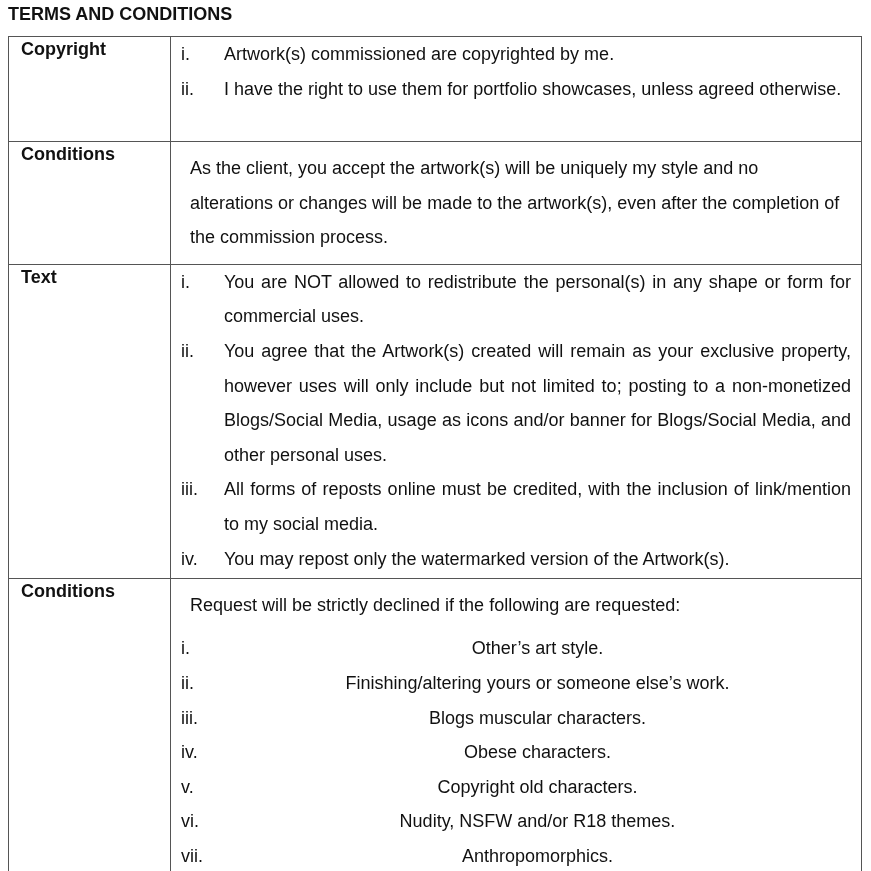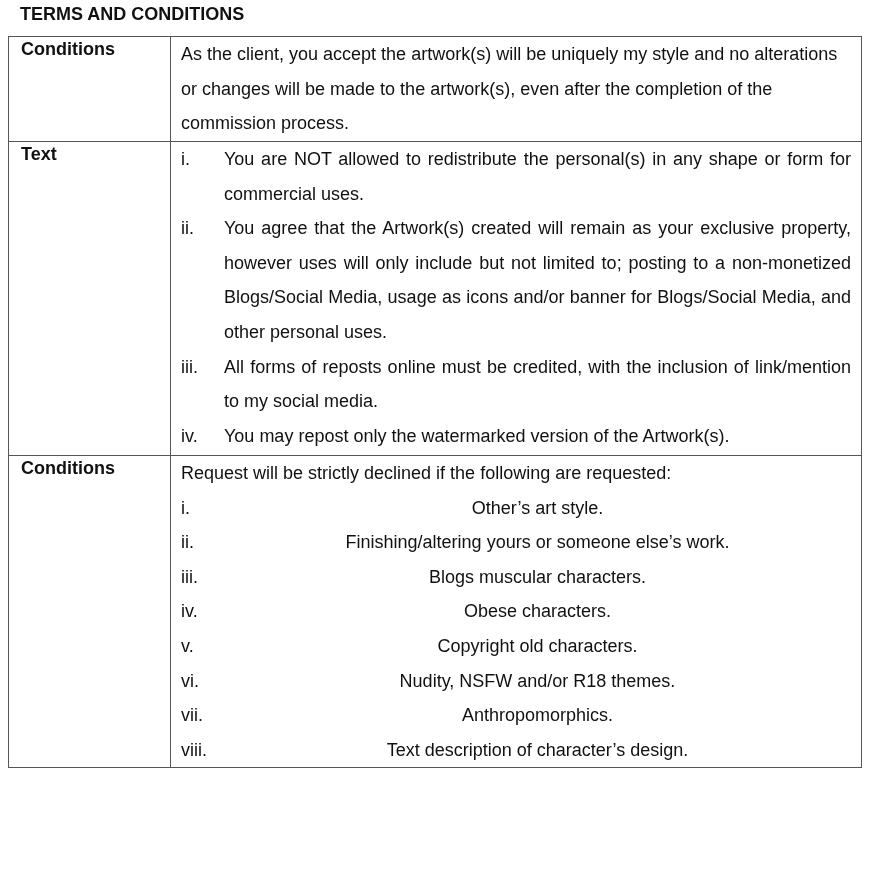--- a/index.html
+++ b/index.html
@@ -1,39 +1,52 @@
 <!DOCTYPE html>
 <html><head>
 <meta charset="utf-8">
 <style>
   html, body { margin: 0; padding: 0; background: #ffffff; }
   body { width: 871px; height: 871px; position: relative; overflow: hidden;
          font-family: "Liberation Sans", sans-serif; color: #111111; }
-  .title { position: absolute; left: 20px; top: 4px; font-size: 18px; font-weight: bold; letter-spacing: 0px; }
+  .title { position: absolute; left: 8px; top: 4px; font-size: 18px; font-weight: bold; letter-spacing: 0px; }
   table.tc { position: absolute; left: 8px; top: 36px; width: 854px; border-collapse: collapse; }
   table.tc td { border: 1.5px solid #555555; vertical-align: top; padding: 0; }
   td.label { width: 162px; font-weight: bold; font-size: 18px; padding: 2px 0 0 12px !important; box-sizing: border-box; }
   td.content { font-size: 18px; padding: 0 10px 0 10px !important; }
-  .para { line-height: 34.6px; margin: 0; }
+  .para { line-height: 34.6px; margin: 9px; }
   .item { display: flex; line-height: 34.6px; text-align: justify; }
   .num { width: 43px; flex: 0 0 43px; }
   .txt { flex: 1; text-align: justify; }
   .cond .item .txt { text-align: center; }
   .row-copyright td { height: 104px; }
   .row-permission td { height: 104px; }
   .row-usage td { height: 313px; }
   .row-conditions td { height: 311px; }
 </style>
 </head>
 <body>
 
 <div class="title">TERMS AND CONDITIONS</div>
 
 <table class="tc">
   <tbody>
+      <tr class="row-copyright">
+    <td class="label">Copyright</td>
+    <td class="content">
+      <div class="item">
+        <span class="num">i.</span>
+        <span class="txt">Artwork(s) commissioned are copyrighted by me.</span>
+      </div>
+      <div class="item">
+        <span class="num">ii.</span>
+        <span class="txt">I have the right to use them for portfolio showcases, unless agreed otherwise.</span>
+      </div>
+    </td>
+  </tr>
   <tr class="row-permission">
     <td class="label">Conditions</td>
     <td class="content">
       <p class="para">As the client, you accept the artwork(s) will be uniquely my style and no alterations or changes will be made to the artwork(s), even after the completion of the commission process.</p>
     </td>
   </tr>
   <tr class="row-usage">
     <td class="label">Text</td>
     <td class="content">
       <div class="item">

